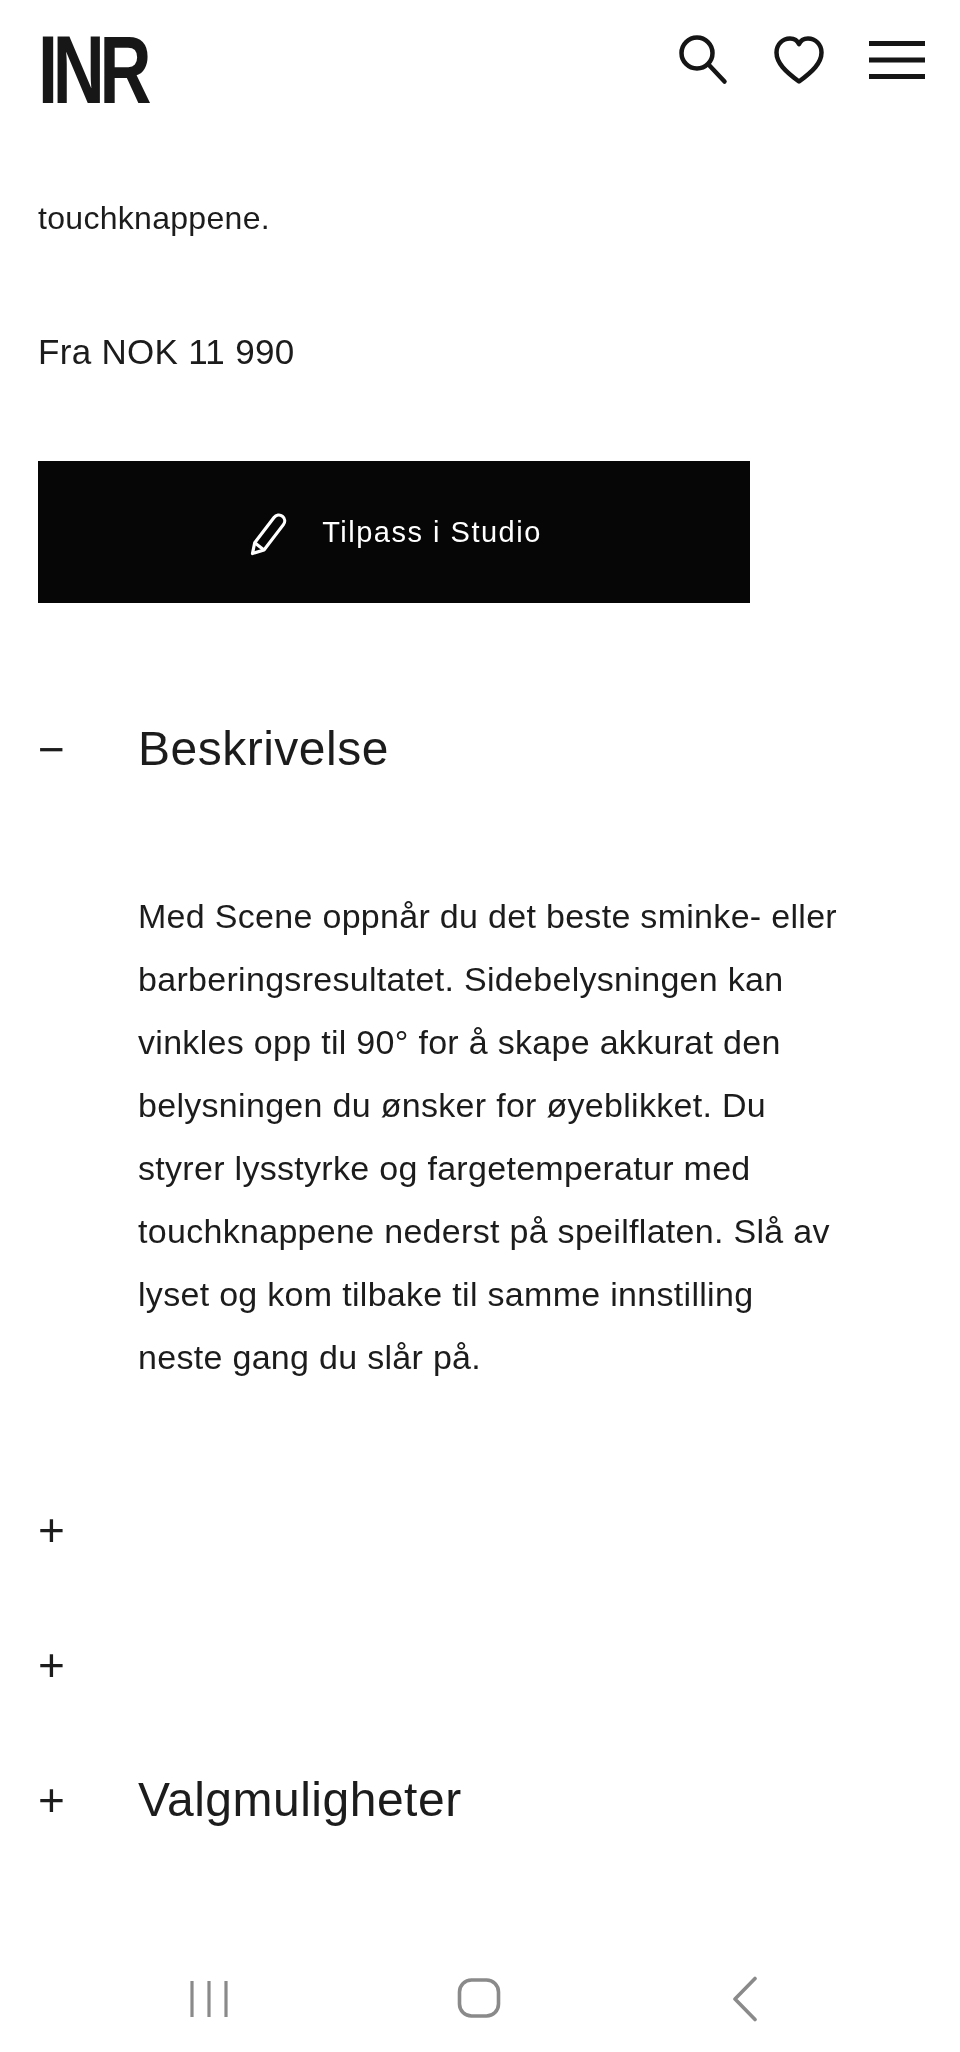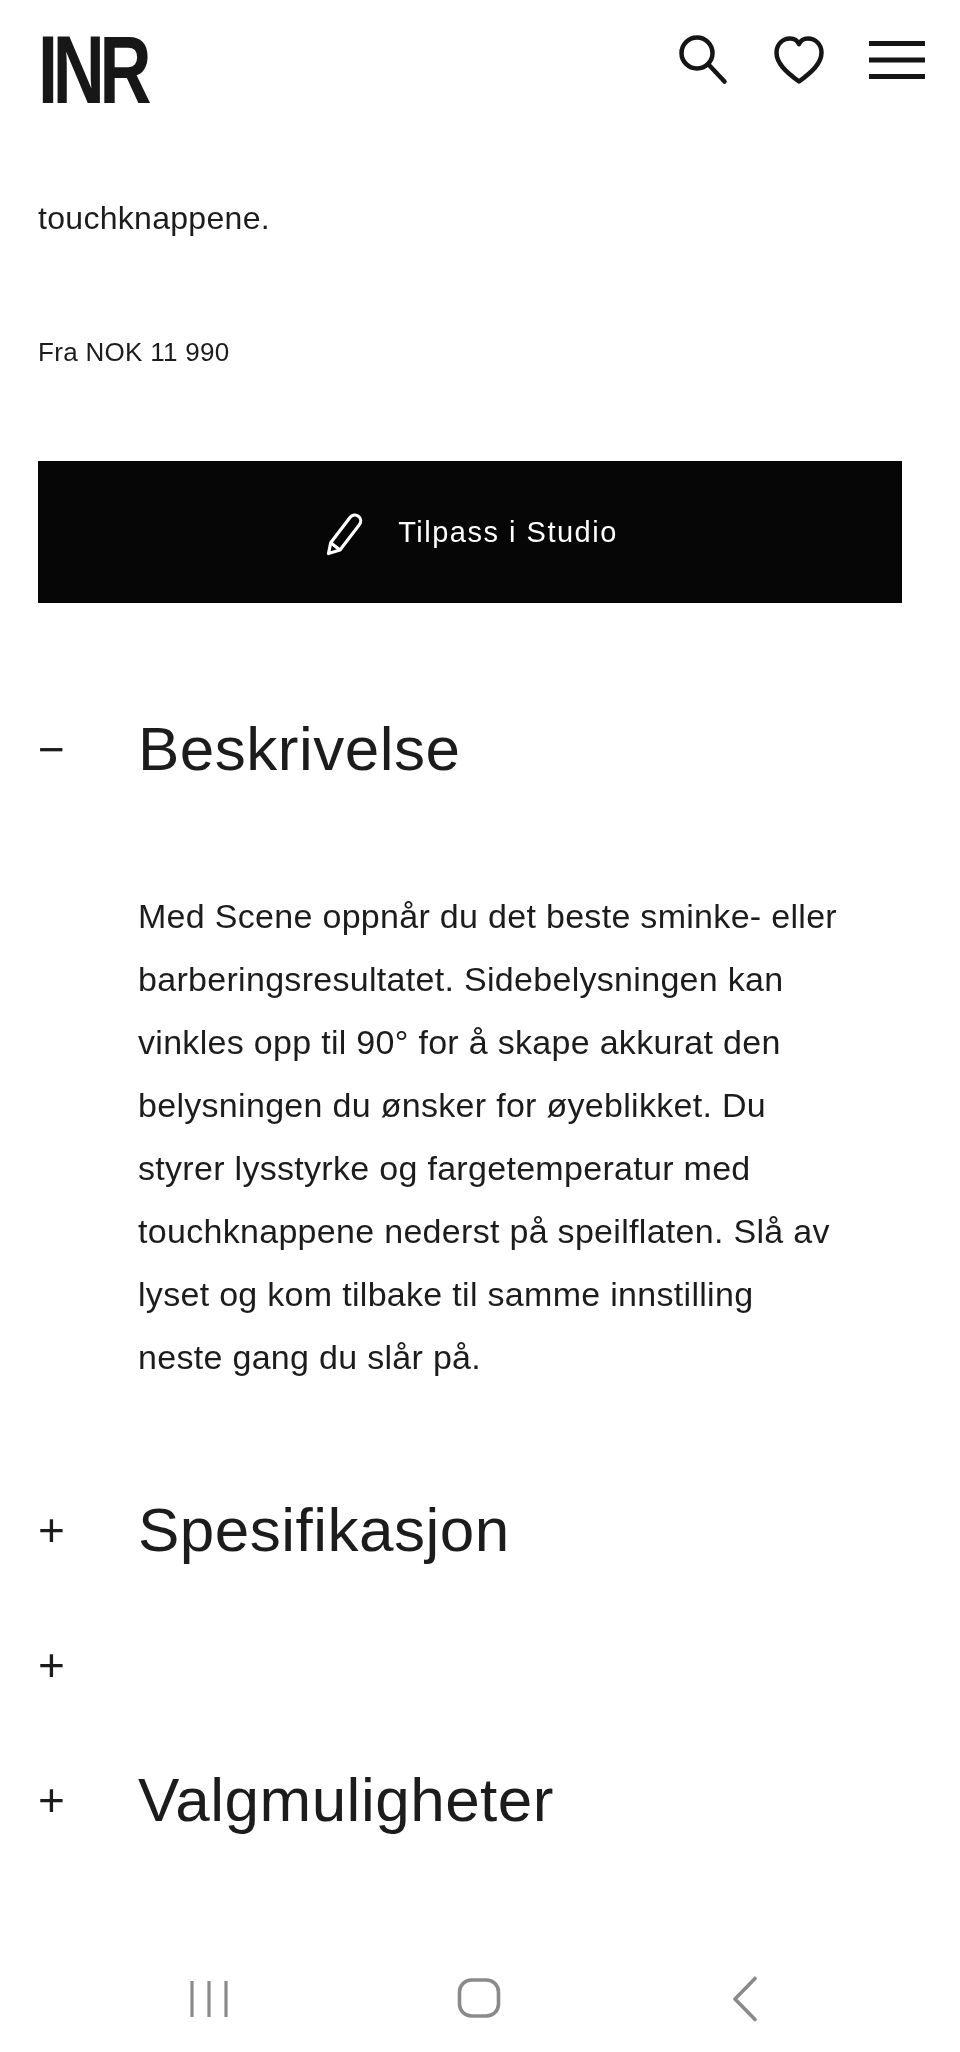--- a/index.html
+++ b/index.html
@@ -51,29 +51,29 @@
 
   .intro-text {
     margin-top:94px;
     font-size:32px;
     line-height:34px;
     letter-spacing:.3px;
     color:#1c1c1c;
   }
   .price-text {
     margin-top:100px;
-    font-size:26px;
+    font-size:35px;
     line-height:34px;
     letter-spacing:.3px;
     color:#1c1c1c;
   }
 
   .studio-btn {
     margin-top:92px;
-    width:864px;
+    width:712px;
     height:142px;
     background:#060606;
     color:#ffffff;
     border:none;
     display:flex;
     align-items:center;
     justify-content:center;
     gap:34px;
     font-family:inherit;
     font-size:29px;
@@ -91,21 +91,21 @@
   }
   .acc-toggle {
     flex:none;
     width:100px;
     font-size:46px;
     line-height:56px;
     font-weight:400;
     color:#1c1c1c;
   }
   .acc-title {
-    font-size:62px;
+    font-size:48px;
     line-height:56px;
     font-weight:400;
     letter-spacing:.5px;
     color:#1c1c1c;
   }
   .acc-body {
     margin-top:108px;
     padding-left:100px;
   }
   .acc-body p {
@@ -202,21 +202,20 @@
 vinkles opp til 90° for å skape akkurat den
 belysningen du ønsker for øyeblikket. Du
 styrer lysstyrke og fargetemperatur med
 touchknappene nederst på speilflaten. Slå av
 lyset og kom tilbake til samme innstilling
 neste gang du slår på.</p>
     </div>
 
     <div class="acc-row first-collapsed">
       <span class="acc-toggle">+</span>
-      <h2 class="acc-title">Spesifikasjon</h2>
     </div>
 
     <div class="acc-row collapsed">
       <span class="acc-toggle">+</span>
     </div>
 
     <div class="acc-row collapsed">
       <span class="acc-toggle">+</span>
       <h2 class="acc-title">Valgmuligheter</h2>
     </div>

